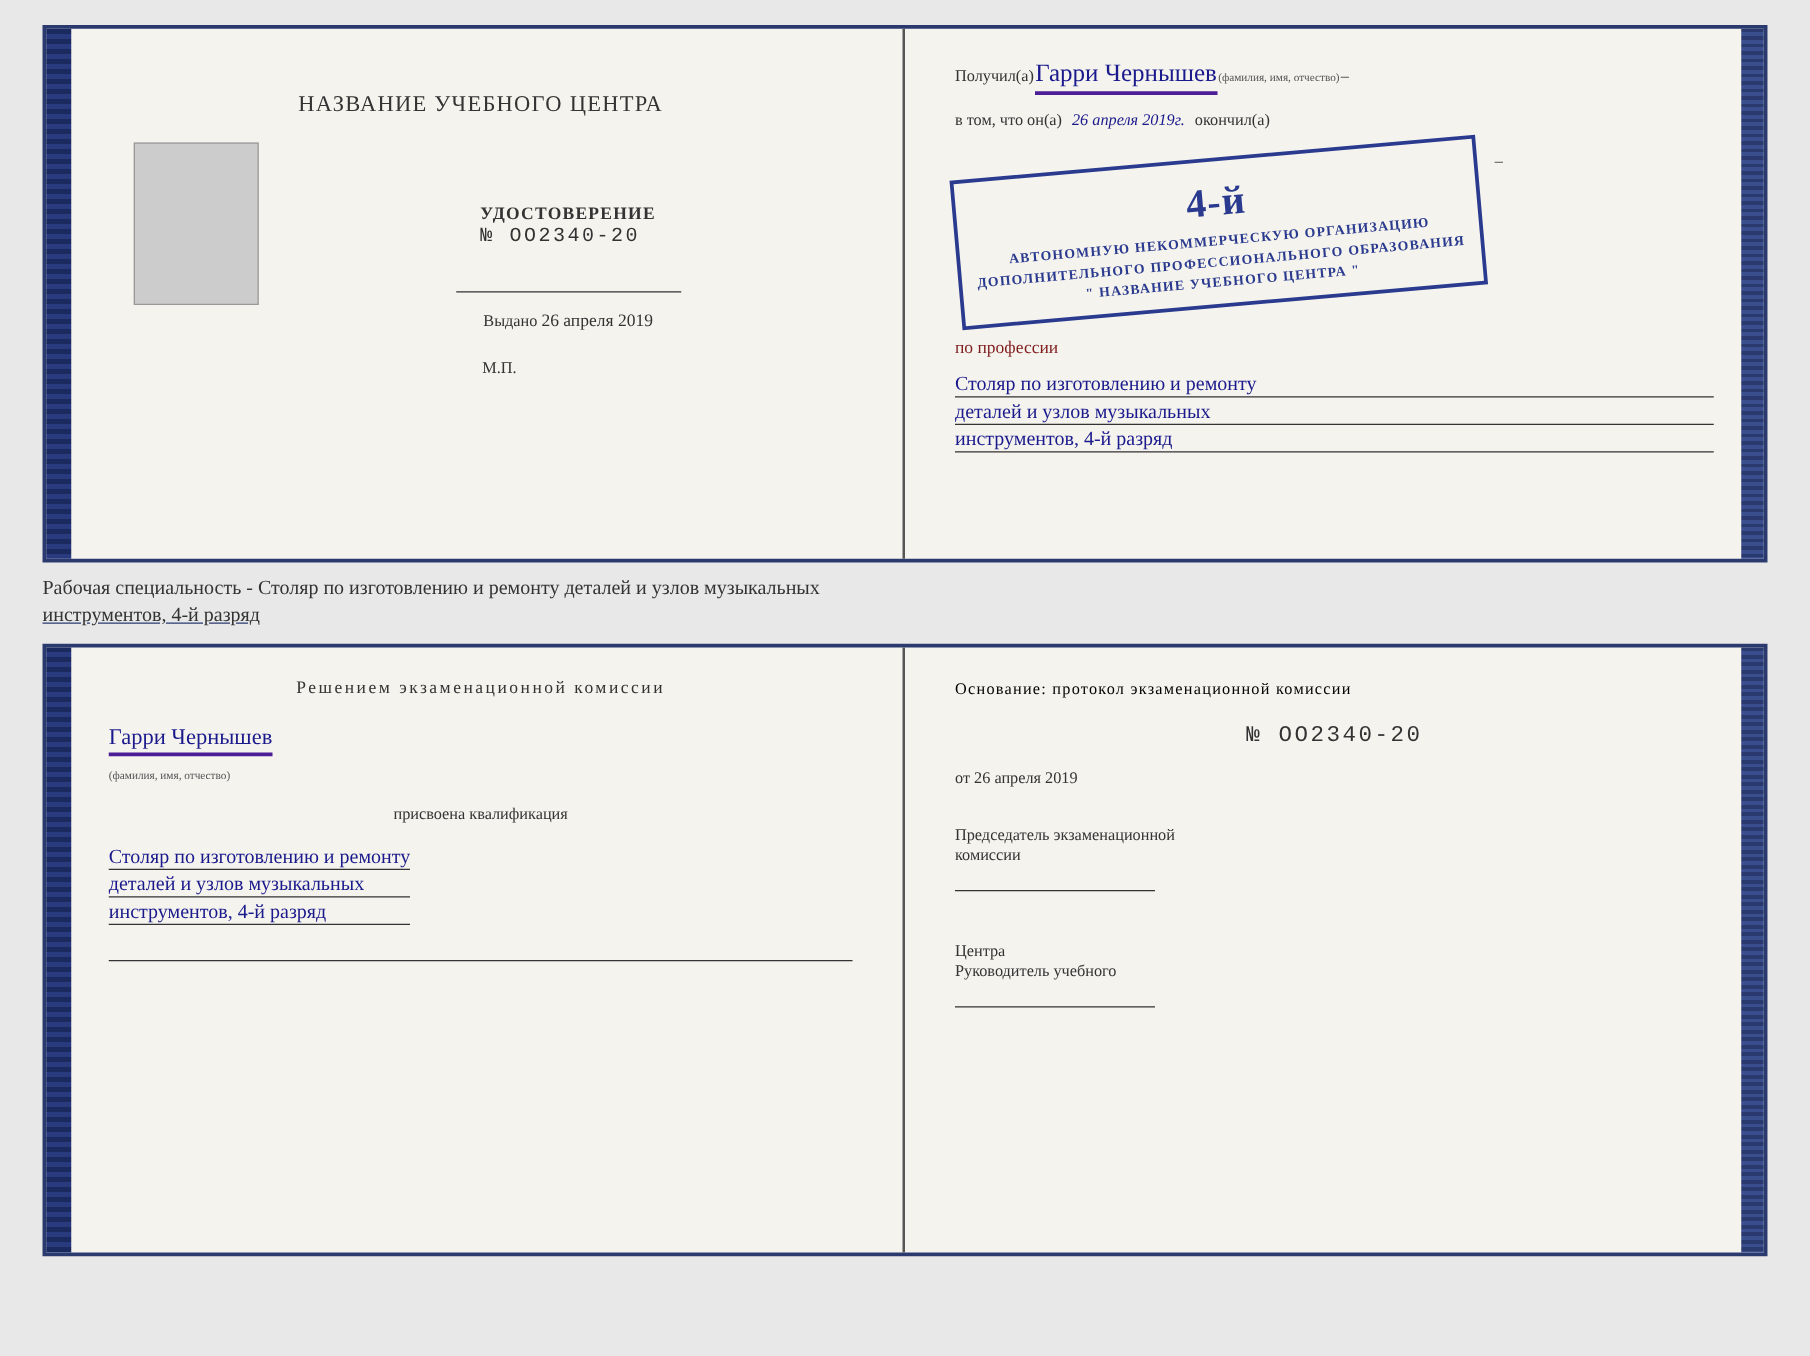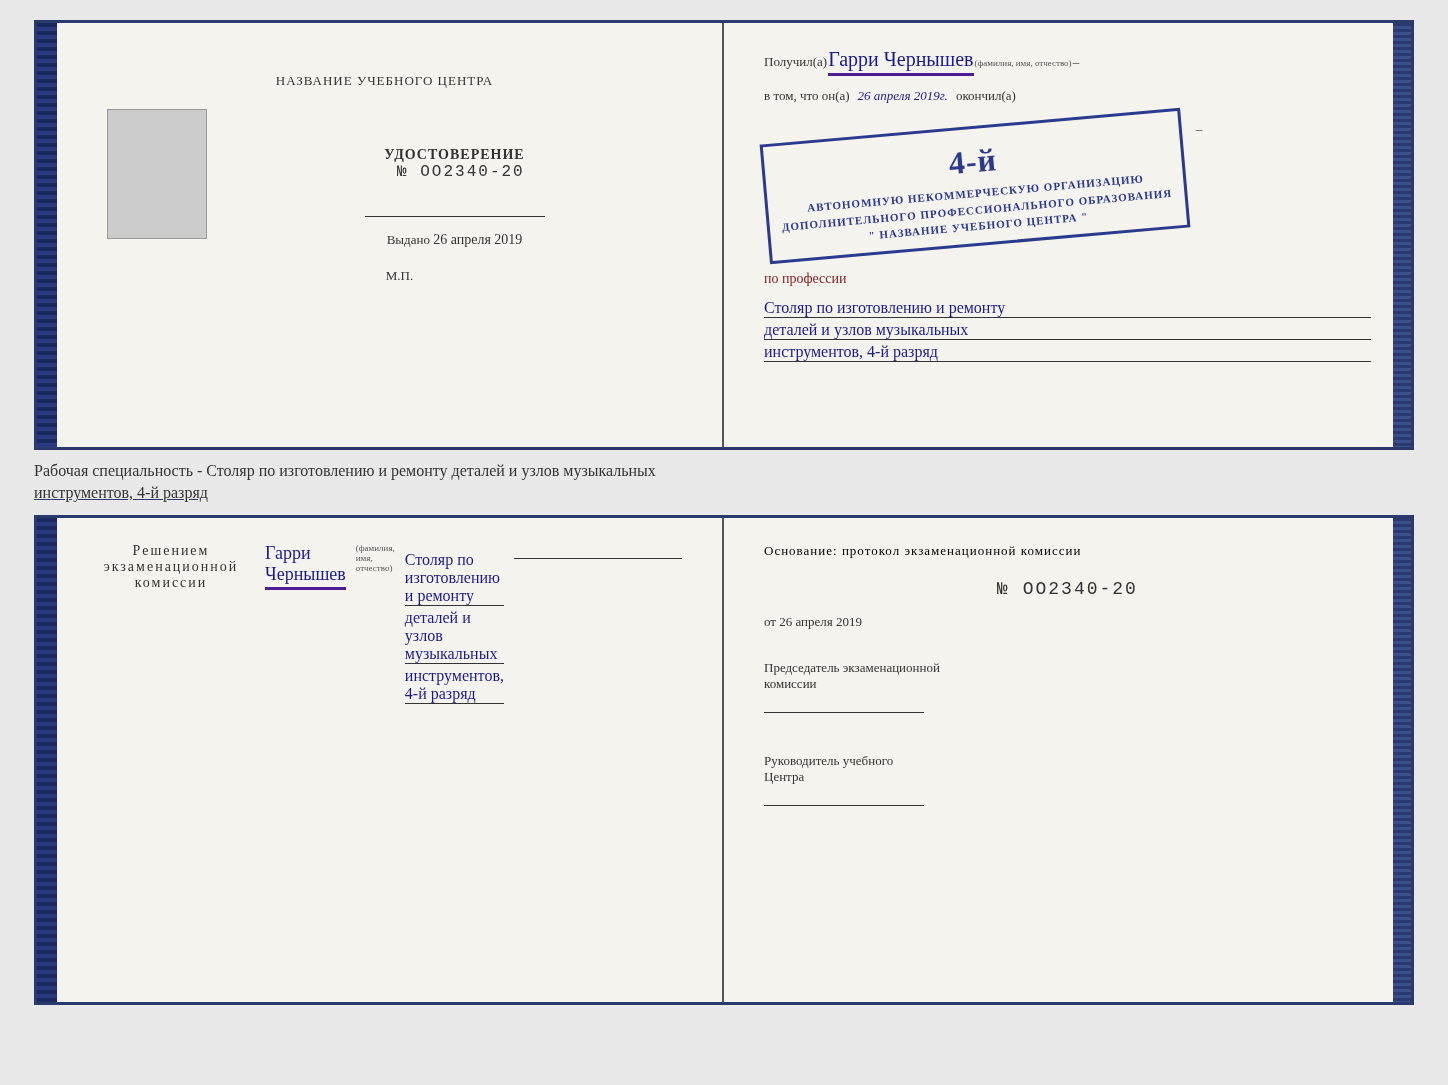--- a/index.html
+++ b/index.html
@@ -58,40 +58,40 @@
       right: 0; top: 0; bottom: 0;
       width: 18px;
       background: repeating-linear-gradient(
         180deg,
         #2a3a6e 0px, #2a3a6e 3px,
         #3a4e8e 3px, #3a4e8e 6px
       );
     }
 
     .center-title {
-      font-size: 13px;
+      font-size: 18px;
       letter-spacing: 1px;
       text-align: center;
       color: #333;
       font-weight: normal;
       margin-top: 20px;
     }
 
     .photo-placeholder {
       width: 100px;
       height: 130px;
       background: #ccc;
       border: 1px solid #999;
       margin-right: auto;
       margin-left: 20px;
     }
 
     .udostoverenie-block {
-      text-align: right;
-      margin-top: 8px;
+      text-align: left;
+      margin-top: 20px;
     }
 
     .udostoverenie-title {
       font-size: 14px;
       font-weight: bold;
       letter-spacing: 1px;
       color: #333;
     }
 
     .udostoverenie-number {
@@ -375,28 +375,29 @@
   </div>
 
   <div class="caption-text">
     <span>Рабочая специальность - Столяр по изготовлению и ремонту деталей и узлов музыкальных</span><br>
     <span class="underline">инструментов, 4-й разряд</span>
   </div>
 
   <div class="diploma-bottom">
     <div class="left-edge-bind"></div>
 
-    <div class="left-page" style="padding-left:50px; flex-direction:row; align-items:flex-start; justify-content:flex-start;">
+    <div class="left-page" style="padding-left:50px; flex-direction:column; align-items:flex-start; justify-content:flex-start;">
       <div class="resheniyem-title" style="width:100%; text-align:center; margin-bottom:10px;">Решением  экзаменационной  комиссии</div>
 
       <div style="display:flex; align-items:baseline; gap:5px; flex-wrap:wrap;">
         <span class="handwritten-name" style="font-size:18px;">Гарри Чернышев</span>
       </div>
       <div style="font-size:9px; color:#555;">(фамилия, имя, отчество)</div>
 
+      <div class="prisvoena-text" style="margin-top:8px; text-align:center; width:100%;">присвоена квалификация</div>
 
       <div style="margin-top:8px;">
         <div class="handwritten-profession">Столяр по изготовлению и ремонту</div>
         <div class="handwritten-profession">деталей и узлов музыкальных</div>
         <div class="handwritten-profession">инструментов, 4-й разряд</div>
       </div>
 
       <div style="border-top:1px solid #333; width:100%; margin-top:15px;"></div>
 
     </div>
@@ -414,22 +415,22 @@
         <span>26 апреля 2019</span>
       </div>
 
       <div class="predsedatel-block">
         <div class="role-title">Председатель экзаменационной</div>
         <div class="role-title">комиссии</div>
         <div class="signature-line"></div>
       </div>
 
       <div style="margin-top:30px;">
+        <div class="role-title">Центра</div>
         <div class="role-title">Руководитель учебного</div>
-        <div class="role-title">Центра</div>
         <div class="signature-line"></div>
       </div>
     </div>
 
     <div class="right-edge-chars" style="top:100px;">
       <span style="font-size:10px;color:#666;">И</span>
       <span style="font-size:10px;color:#666;">а</span>
       <span style="font-size:10px;color:#666;">←</span>
       <span style="font-size:10px;color:#666;">–</span>
       <span style="font-size:10px;color:#666;">–</span>

